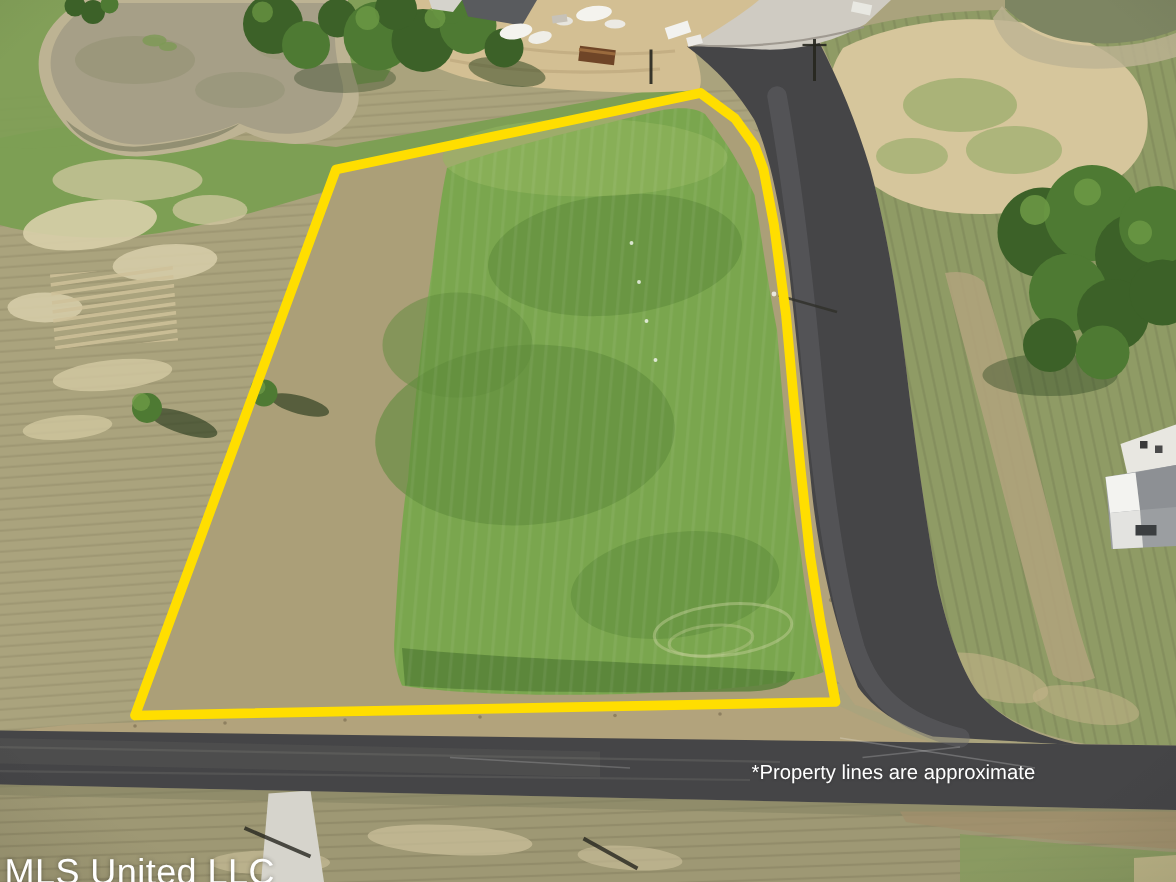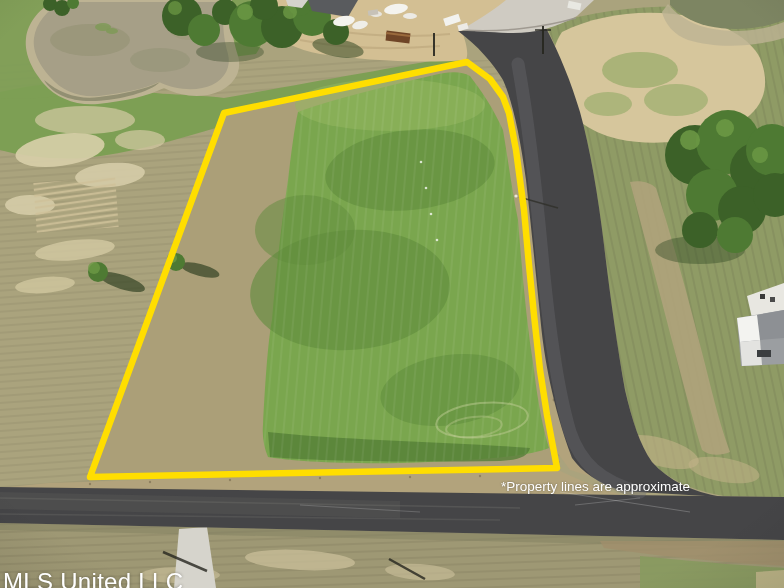--- a/index.html
+++ b/index.html
@@ -7,21 +7,21 @@
     position:relative;width:784px;height:588px;overflow:hidden;
     font-family:"Liberation Sans", sans-serif;
   }
   .stage svg{position:absolute;left:0;top:0;display:block;}
   .watermark{
     position:absolute;left:3px;top:568px;
     font-size:24px;letter-spacing:.3px;color:var(--c-white,#fff);
     text-shadow:0 0 3px rgba(40,40,30,.45);
   }
   .disclaimer{
-    position:absolute;left:501px;top:479px;
+    position:absolute;left:501px;top:507px;
     font-size:13.5px;color:var(--c-white,#fff);
     text-shadow:0 0 2px rgba(30,30,30,.5);
   }
 </style>
 </head>
 <body>
 
 <div class="stage">
 <svg viewBox="0 0 784 588" width="784" height="588" xmlns="http://www.w3.org/2000/svg">
   <defs>

